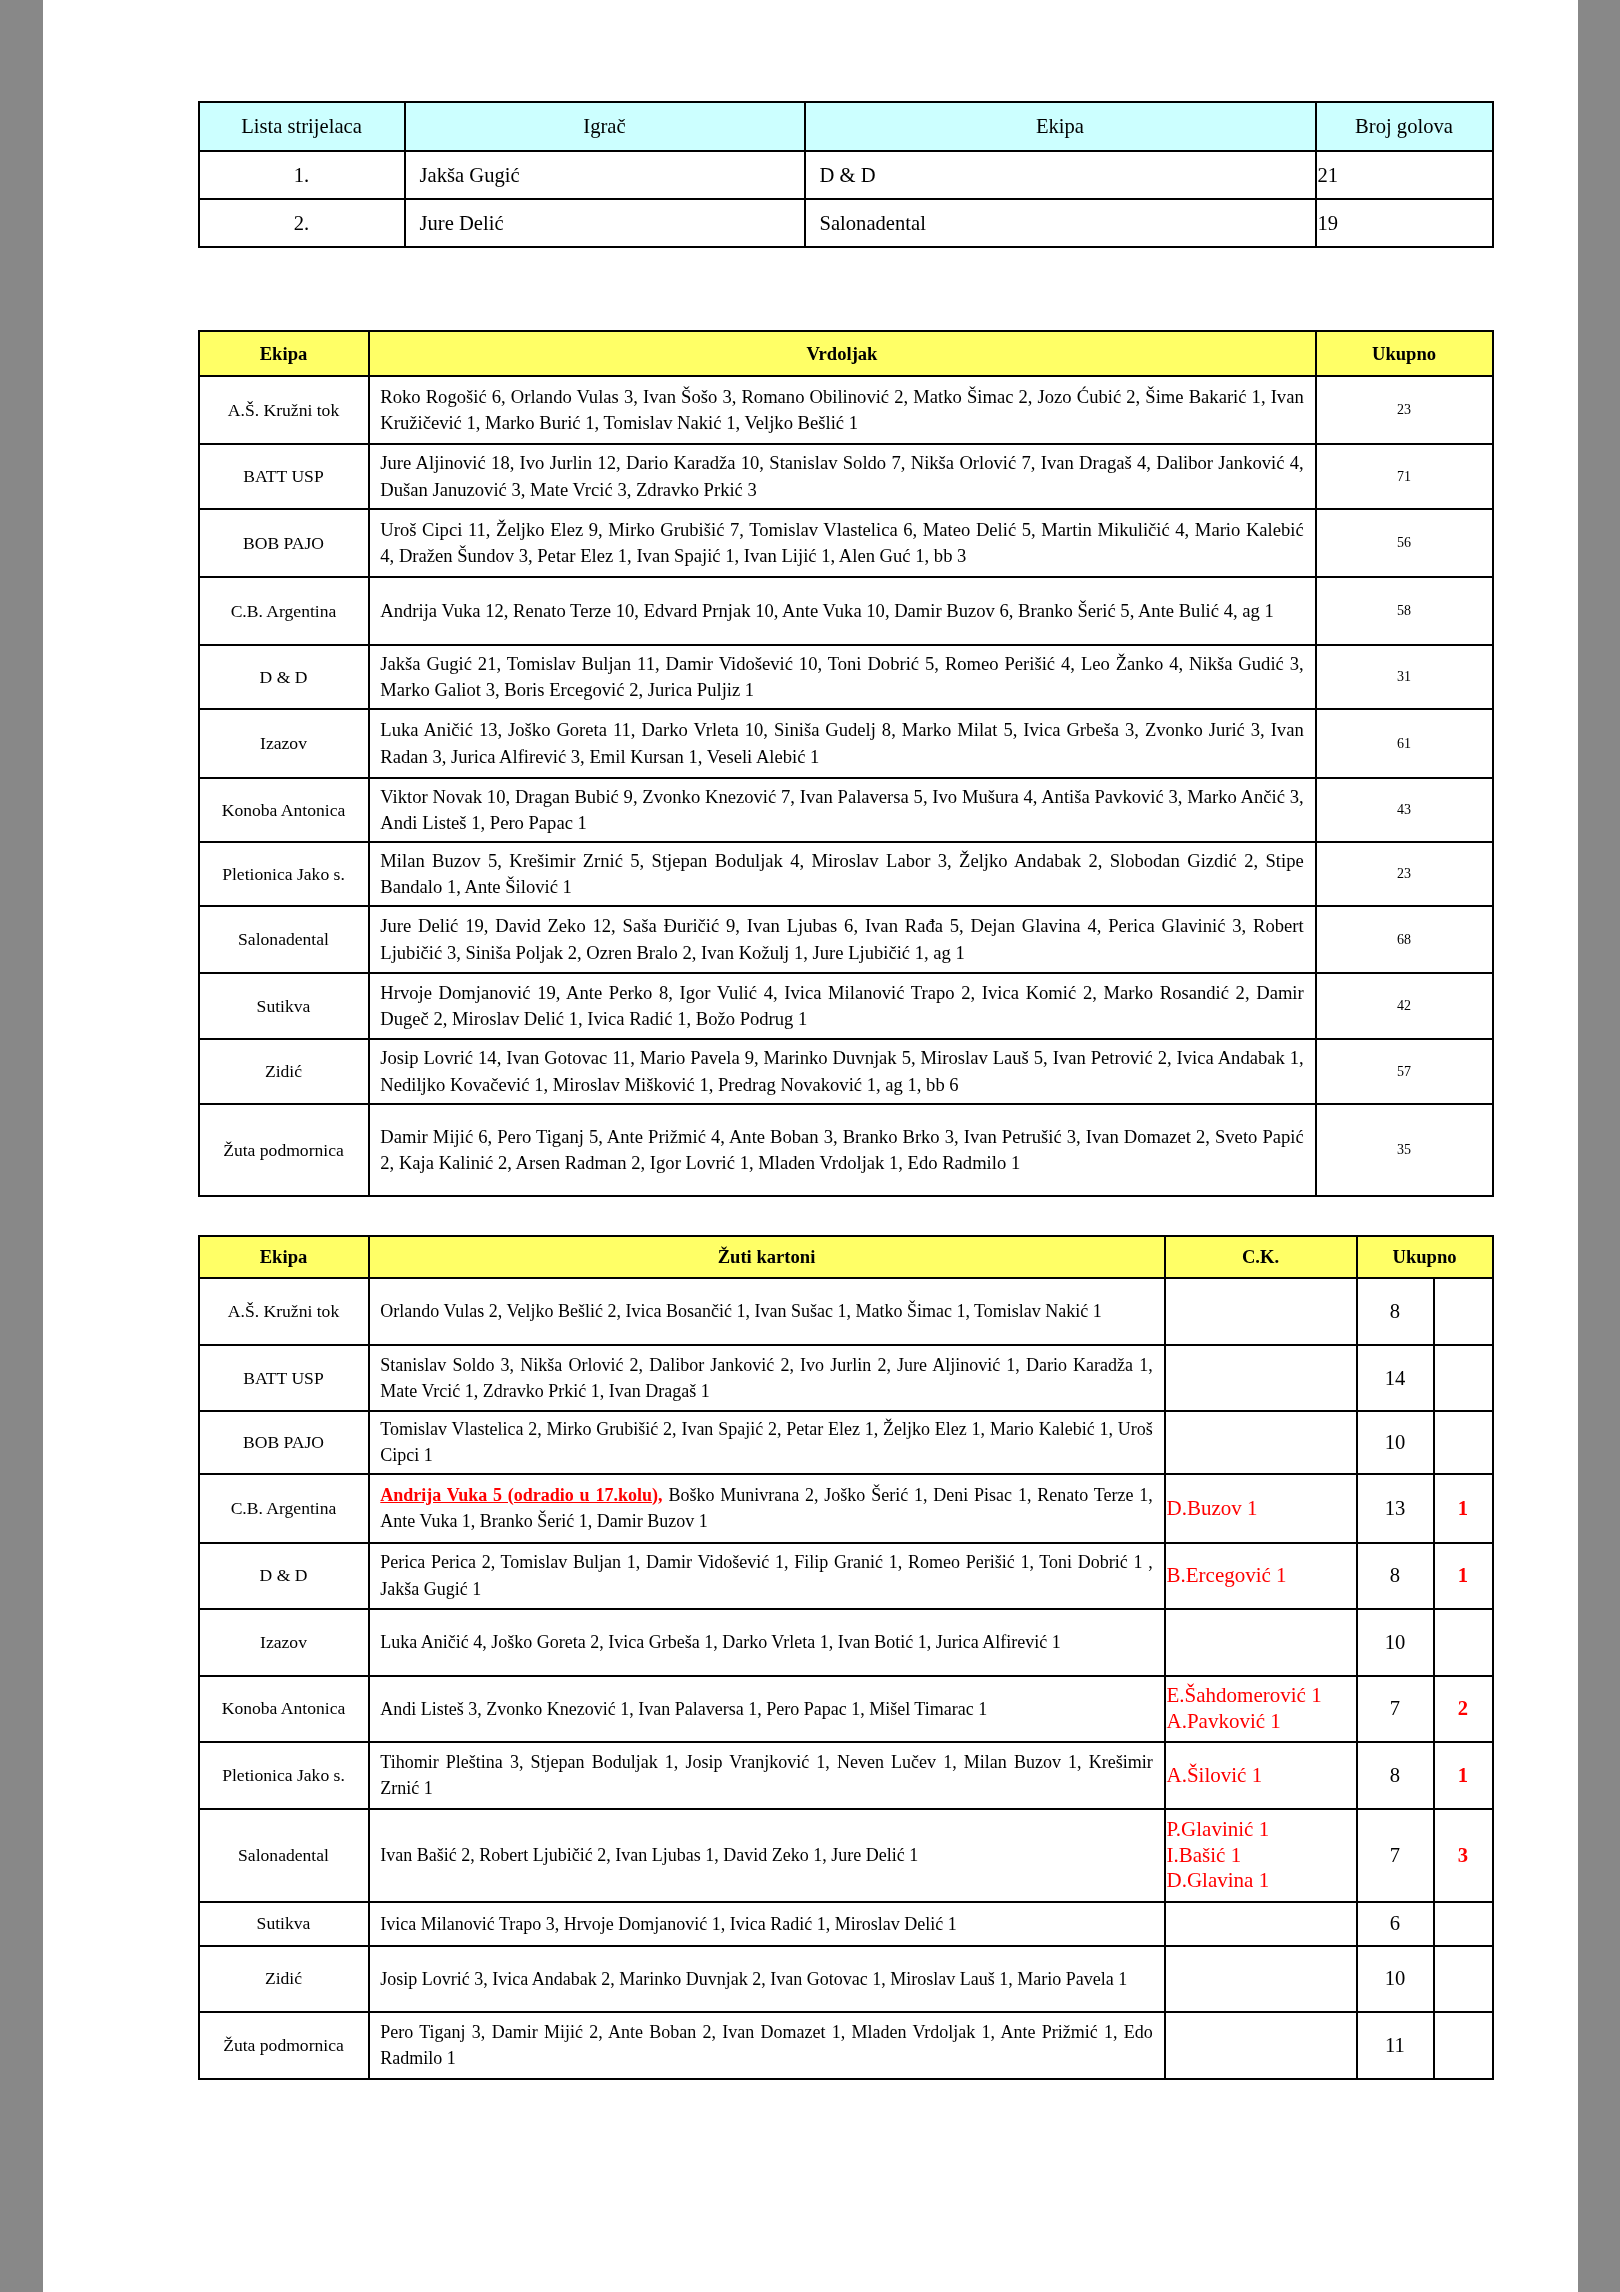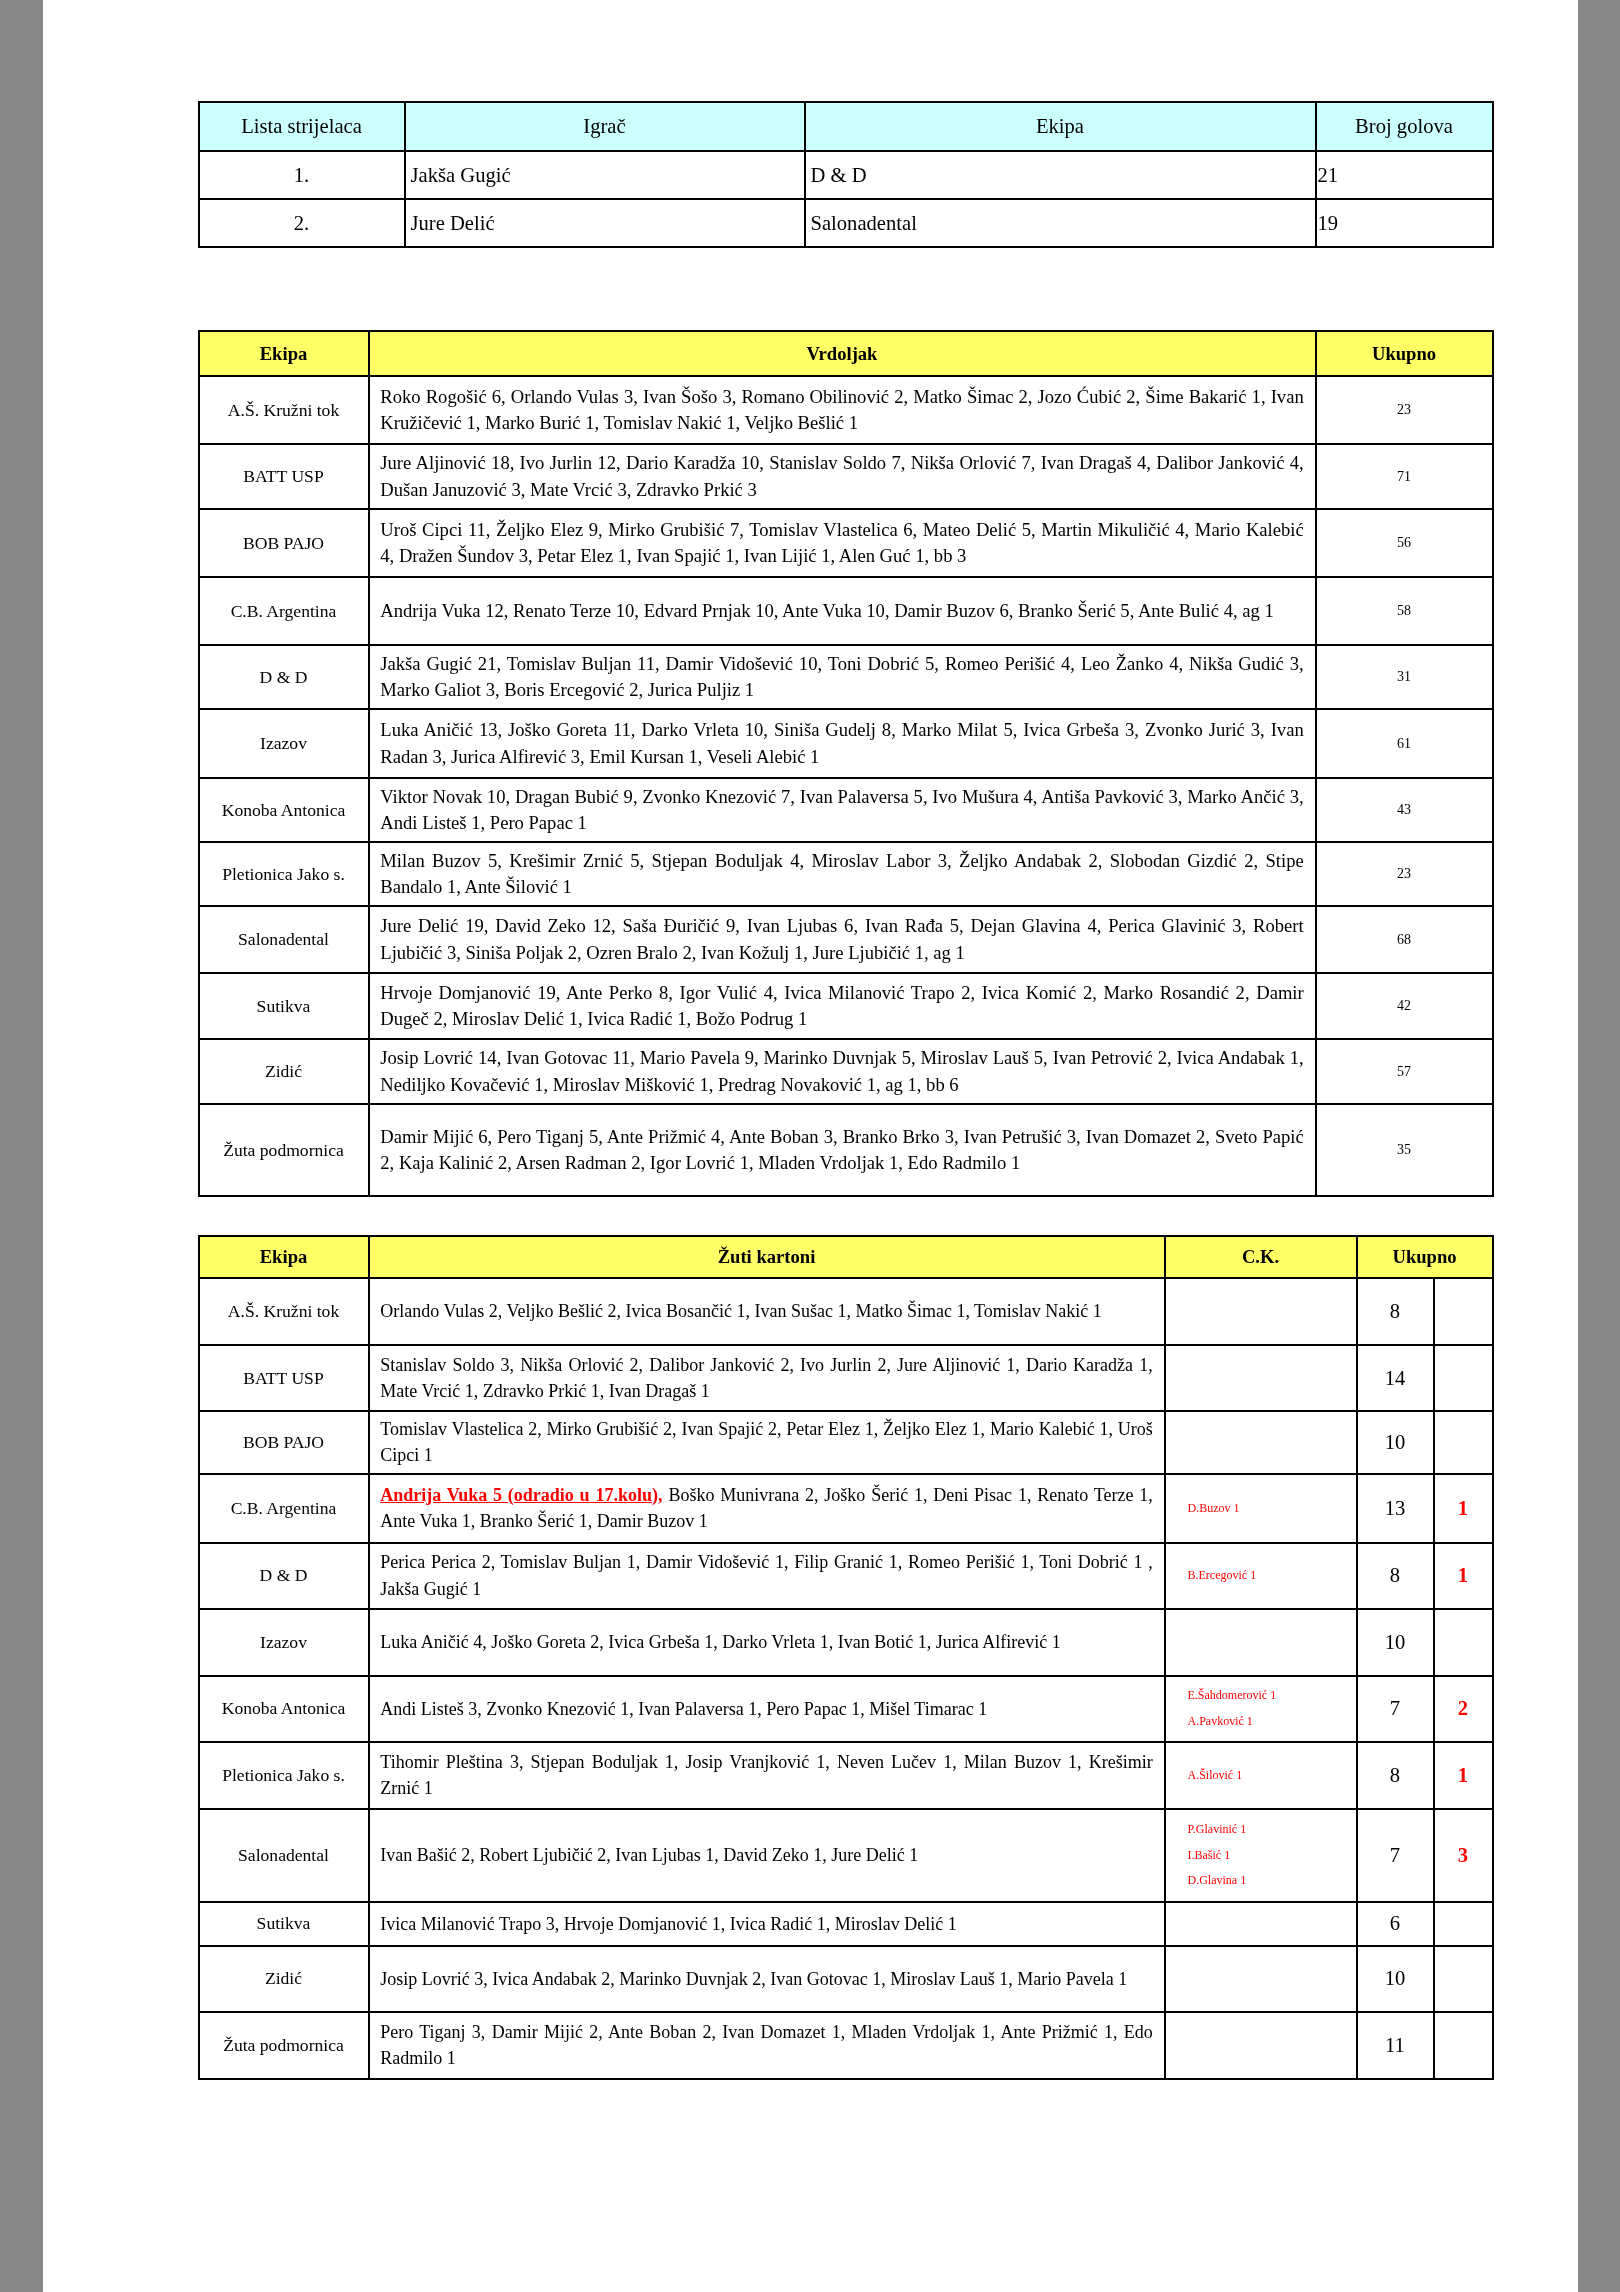--- a/index.html
+++ b/index.html
@@ -13,21 +13,21 @@
   th,td{border:2px solid #000;overflow:hidden;vertical-align:middle;}
   thead th{border-bottom:2.9px solid #000;}
 
   
   #t1{left:155px;top:101px;width:1296px;}
   #t1 thead tr{height:49px;}
   #t1 tbody tr{height:48px;}
   #t1 th{background:#ccffff;font-weight:normal;font-size:20.6px;text-align:center;}
   #t1 td{font-size:20.6px;}
   #t1 .rank-cell{text-align:center;}
-  #t1 .player-cell,#t1 .team-cell-t1{text-align:left;padding-left:5px;}
+  #t1 .player-cell,#t1 .team-cell-t1{text-align:left;padding-left:14px;}
   #t1 .goals-cell{text-align:left;}
 
   
   #t2{left:155px;top:330px;width:1296px;}
   #t2 thead tr{height:45px;}
   #t2 th{background:#ffff66;font-weight:bold;font-size:18.6px;text-align:center;}
   #t2 .team-cell{font-size:17.6px;text-align:center;padding:0 3.9px;}
   #t2 .players-cell{font-size:18.6px;text-align:justify;padding:3.9px 10.8px;line-height:26.5px;font-family:Liberation Serif, serif;}
   #t2 .total-cell{font-size:14px;font-weight:normal;text-align:center;}
   #t2 tbody tr:nth-of-type(1){height:68px;}
@@ -42,21 +42,21 @@
   #t2 tbody tr:nth-of-type(10){height:66px;}
   #t2 tbody tr:nth-of-type(11){height:65px;}
   #t2 tbody tr:nth-of-type(12){height:92px;}
 
   
   #t3{left:155px;top:1235px;width:1296px;}
   #t3 thead tr{height:42px;}
   #t3 th{background:#ffff66;font-weight:bold;font-size:18.6px;text-align:center;}
   #t3 .team-cell{font-size:17.6px;text-align:center;padding:0 3.9px;}
   #t3 .yellow-cell{font-size:18px;text-align:justify;padding:3.9px 10.8px;line-height:26.5px;}
-  #t3 .ck-cell{font-size:12px;color:#ff0000;text-align:left;padding:2px 22px;white-space:pre-line;line-height:25.5px;}
+  #t3 .ck-cell{font-size:21px;color:#ff0000;text-align:left;padding:2px 1px;white-space:pre-line;line-height:25.5px;}
   #t3 .total-cell{font-size:20.6px;text-align:center;}
   #t3 .red-total-cell{font-size:20.6px;font-weight:bold;color:#ff0000;text-align:center;}
   #t3 tbody tr:nth-of-type(1){height:67px;}
   #t3 tbody tr:nth-of-type(2){height:66px;}
   #t3 tbody tr:nth-of-type(3){height:62px;}
   #t3 tbody tr:nth-of-type(4){height:69px;}
   #t3 tbody tr:nth-of-type(5){height:66px;}
   #t3 tbody tr:nth-of-type(6){height:67px;}
   #t3 tbody tr:nth-of-type(7){height:66px;}
   #t3 tbody tr:nth-of-type(8){height:67px;}

